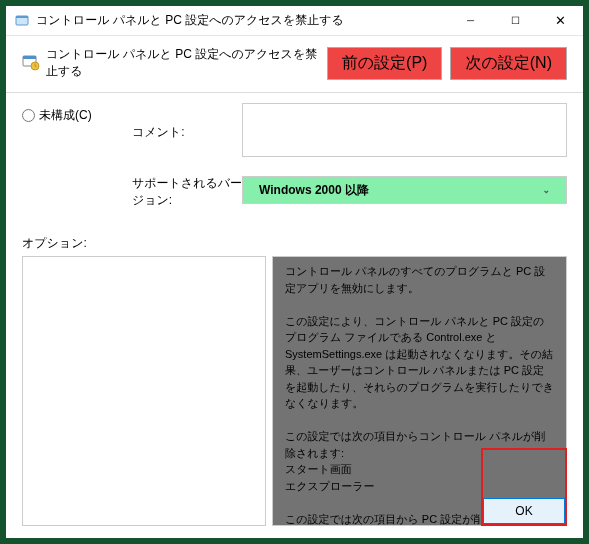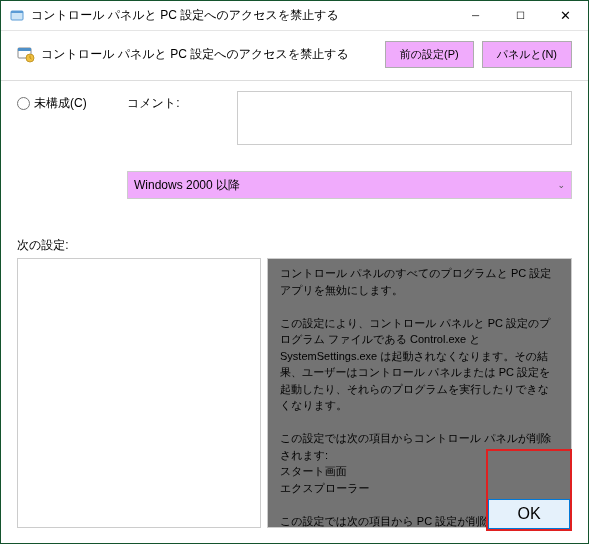--- a/index.html
+++ b/index.html
@@ -5,21 +5,21 @@
     * { box-sizing: border-box; margin: 0; padding: 0; }
     body {
       font-family: "Meiryo UI", "Yu Gothic UI", "MS UI Gothic", sans-serif;
       font-size: 12px;
       background: #fff;
       width: 589px;
       height: 544px;
       overflow: hidden;
     }
     .window {
-      border: 1px solid #14532d;
+      border: 6px solid #14532d;
       width: 589px;
       height: 544px;
       display: flex;
       flex-direction: column;
       background: #fff;
     }
     .titlebar {
       height: 30px;
       display: flex;
       align-items: center;
@@ -47,23 +47,23 @@
       border-bottom: 1px solid #ddd;
     }
     .header-icon {
       width: 18px; height: 18px;
       margin-right: 6px;
       display: inline-flex; align-items: center; justify-content: center;
     }
     .header-title { flex: 1; font-size: 12px; }
     .nav-btn {
       border: 1px solid #adadad;
-      background: #f0abfc;
+      background: #ef4444;
       padding: 5px 14px;
-      font-size: 11px;
+      font-size: 16px;
       margin-left: 8px;
       cursor: pointer;
     }
 
     .config-area {
       display: flex;
       padding: 10px 16px 0 16px;
     }
     .radio-col {
       width: 110px;
@@ -73,41 +73,42 @@
       padding-top: 4px;
     }
     .radio-item { display: flex; align-items: center; gap: 4px; cursor: pointer; }
     .radio-item input[type=radio] { margin: 0; }
     .radio-highlight {
       border: 2px solid #e02020;
       padding: 1px 4px 1px 2px;
       margin: -3px -6px -3px -4px;
     }
     .fields-col { flex: 1; }
-    .field-row { display: flex; margin-bottom: 26px; }
+    .field-row { display: flex; margin-bottom: 14px; align-items: center; }
     .field-label { width: 110px; padding-top: 4px; }
     .comment-box {
       flex: 1;
       border: 1px solid #ccc;
       background: #fff;
       height: 54px;
       resize: none;
       font-family: inherit;
       font-size: 12px;
       padding: 2px 4px;
     }
     .version-box {
       flex: 1;
       border: 1px solid #ccc;
-      background: #f0abfc;
+      background: #86efac;
       height: 28px;
       display: flex;
       align-items: center;
       justify-content: space-between;
-      padding: 0 6px;
+      padding: 0 16px;
+      font-weight: bold;
     }
     .dropdown-chevron { font-size: 9px; color: #555; }
 
     .labels-row {
       display: flex;
       padding: 12px 16px 4px 16px;
     }
     .labels-row .opt-label { width: 250px; }
     .labels-row .help-label { flex: 1; }
 
@@ -140,21 +141,21 @@
       display: flex;
       justify-content: flex-end;
       padding: 10px 16px 12px 16px;
       gap: 10px;
     }
     .action-btn {
       border: 1px solid #adadad;
       background: #e1e1e1;
       width: 86px;
       padding: 5px 0;
-      font-size: 16px;
+      font-size: 12px;
       cursor: pointer;
       text-align: center;
       margin-top: 48px;
     }
     .action-btn.ok {
       border: 1px solid #0078d7;
       background: #e5f1fb;
     }
     .ok-wrap {
       border: 2px solid #e02020;
@@ -187,47 +188,48 @@
     <span class="header-icon">
       <svg width="18" height="18" viewBox="0 0 18 18">
         <rect x="1" y="2" width="13" height="10" rx="1" fill="#fff" stroke="#888" stroke-width="1"></rect>
         <rect x="1" y="2" width="13" height="3" fill="#4f90c8"></rect>
         <circle cx="13" cy="12" r="4" fill="#f0c040" stroke="#b88a1a" stroke-width="0.8"></circle>
         <path d="M13 9.5 v2.5 l1.5 1" stroke="#b88a1a" stroke-width="0.9" fill="none"></path>
       </svg>
     </span>
     <span class="header-title">コントロール パネルと PC 設定へのアクセスを禁止する</span>
     <button class="nav-btn">前の設定(P)</button>
-    <button class="nav-btn">パネルと(N)</button>
+    <button class="nav-btn">次の設定(N)</button>
   </div>
 
   <div class="config-area">
     <div class="radio-col">
       <label class="radio-item">
         <input type="radio" name="state" style="">
         <span>未構成(C)</span>
       </label>
     </div>
 
     <div class="fields-col">
       <div class="field-row">
         <div class="field-label">コメント:</div>
         <textarea class="comment-box" style=""></textarea>
       </div>
       <div class="field-row">
+        <div class="field-label">サポートされるバージョン:</div>
         <div class="version-box">
           <span>Windows 2000 以降</span>
           <span class="dropdown-chevron">⌄</span>
         </div>
       </div>
     </div>
   </div>
 
   <div class="labels-row">
-    <div class="opt-label">次の設定:</div>
+    <div class="opt-label">オプション:</div>
   </div>
 
   <div class="panels-row">
     <div class="options-panel"></div>
     <div class="help-panel">コントロール パネルのすべてのプログラムと PC 設定アプリを無効にします。
 
 この設定により、コントロール パネルと PC 設定のプログラム ファイルである Control.exe と SystemSettings.exe は起動されなくなります。その結果、ユーザーはコントロール パネルまたは PC 設定を起動したり、それらのプログラムを実行したりできなくなります。
 
 この設定では次の項目からコントロール パネルが削除されます:
 スタート画面

